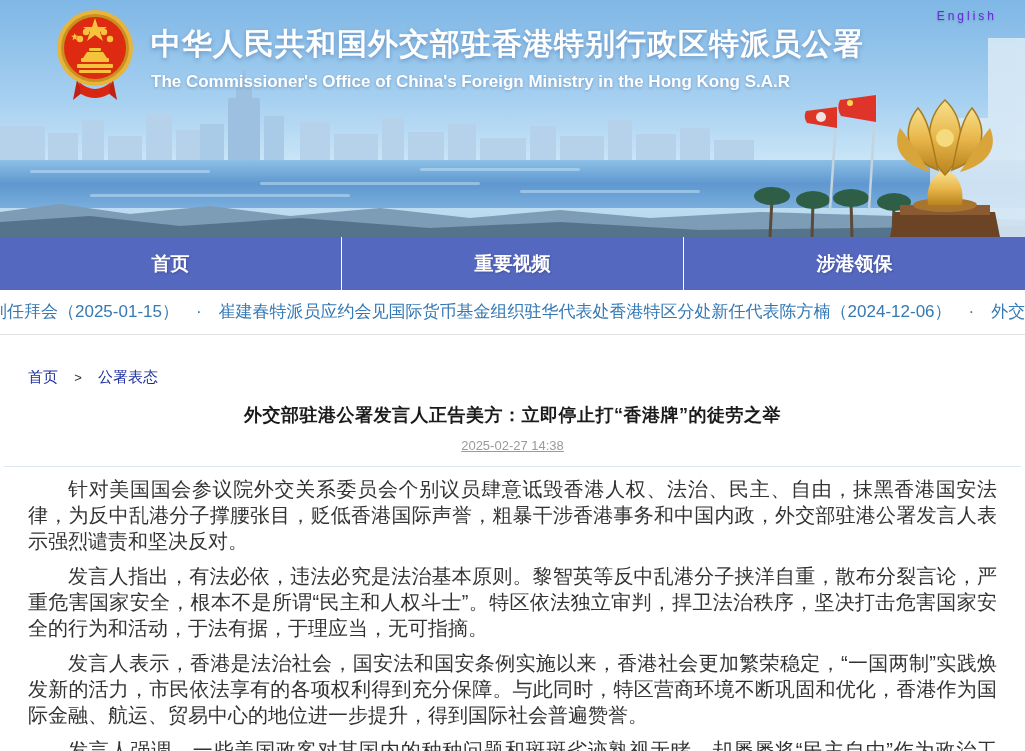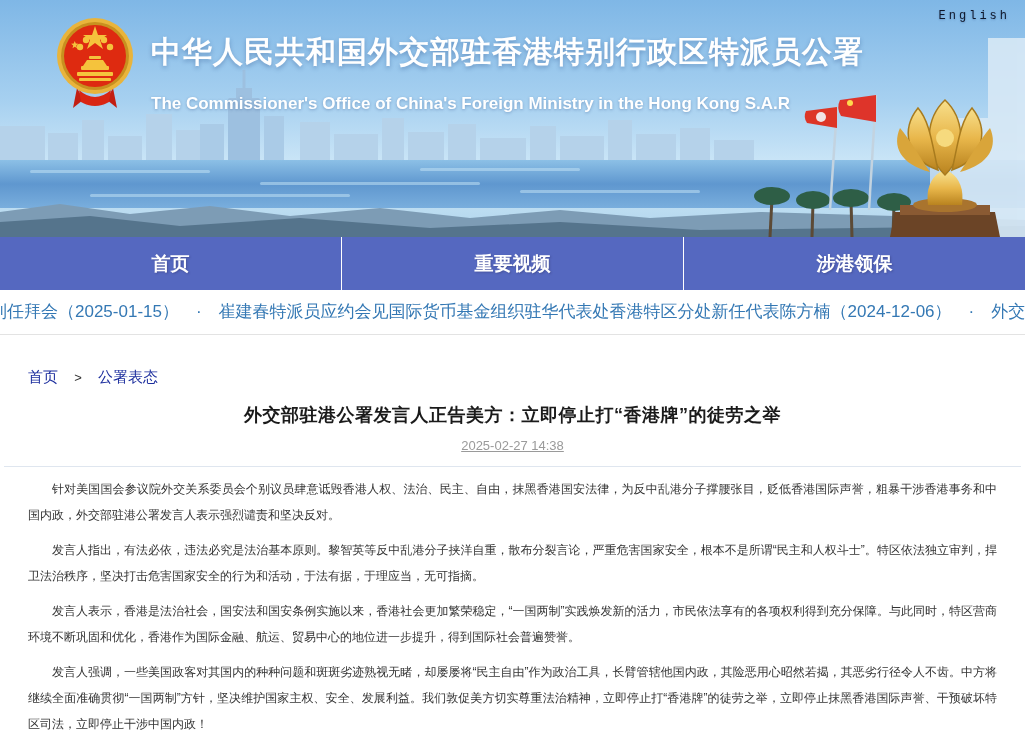--- a/index.html
+++ b/index.html
@@ -2,29 +2,29 @@
 <html lang="zh"><head>
 <meta charset="utf-8">
 <style>
   * { box-sizing: border-box; margin: 0; padding: 0; }
   html, body { width: 1025px; height: 751px; overflow: hidden; }
   body { font-family: "Liberation Sans", sans-serif; background: #fff; }
 
   
   .banner { position: relative; width: 1025px; height: 237px; overflow: hidden; background: #8fc3ec; }
   .banner .scenery { position: absolute; inset: 0; width: 100%; height: 100%; display: block; }
-  .logo-row { position: absolute; top: 16px; left: 55px; display: flex; align-items: flex-start; text-decoration: none; }
+  .logo-row { position: absolute; top: 8px; left: 55px; display: flex; align-items: flex-start; text-decoration: none; }
   .emblem { width: 80px; height: 96px; display: block; }
   .titles { margin-left: 16px; color: #fff; }
   .title-cn { font-size: 30px; font-weight: bold; letter-spacing: 1px; margin-top: 16px;
               text-shadow: 0 2px 4px rgba(25,60,120,.35); white-space: nowrap; }
-  .title-en { font-size: 17px; font-weight: bold; margin-top: 21px;
+  .title-en { font-size: 17px; font-weight: bold; margin-top: 7px;
               text-shadow: 0 1px 3px rgba(25,60,120,.35); white-space: nowrap; }
-  .english-link { position: absolute; top: 9px; right: 15px; color: #0f172a; text-decoration: none;
-              font-family: Liberation Mono, monospace; font-size: 12px; letter-spacing: 3px;
+  .english-link { position: absolute; top: 9px; right: 28px; color: #6d28d9; text-decoration: none;
+              font-family: Liberation Sans, sans-serif; font-size: 12px; letter-spacing: 3px;
               text-shadow: 0 1px 2px rgba(25,60,120,.3); }
 
   
   .nav { display: flex; width: 1025px; height: 53px; background: #5568c0; }
   .nav a { flex: 1 1 0; display: flex; align-items: center; justify-content: center;
            color: #fff; font-size: 19px; font-weight: bold; text-decoration: none;
            text-shadow: 1px 1px 2px rgba(40,40,90,.35); }
   .nav a:not(:last-child) { border-right: 1px solid #ffffff; }
 
   
@@ -37,21 +37,21 @@
   .breadcrumb { margin: 33px 16px 0 28px; font-size: 15px; color: #1c2e9e; }
   .breadcrumb a { color: #1c2e9e; text-decoration: none; }
   .breadcrumb .sep { margin: 0 12px; color: #333; font-size: 13px; }
 
   
   .article-title { text-align: center; font-size: 18px; font-weight: bold; color: #1a1a1a;
             margin-top: 16px; letter-spacing: .5px; }
   .article-date { text-align: center; font-size: 13px; color: #9a9a9a; margin-top: 11px; text-decoration: underline; }
   .title-divider { border-bottom: 1px solid #dfe6ef; margin: 13px 4px 0 4px; }
   .article-body { margin: 0 28px; }
-  .article-body p { font-size: 12px; color: #333; line-height: 26px; padding-top: 9px;
+  .article-body p { font-size: 20px; color: #333; line-height: 26px; padding-top: 9px;
             text-indent: 2em; text-align: justify; }
 </style>
 </head>
 <body>
 
 <div>
 
   <div class="banner">
     <svg class="scenery" viewBox="0 0 1025 237" preserveAspectRatio="none" aria-hidden="true">
       <defs>

